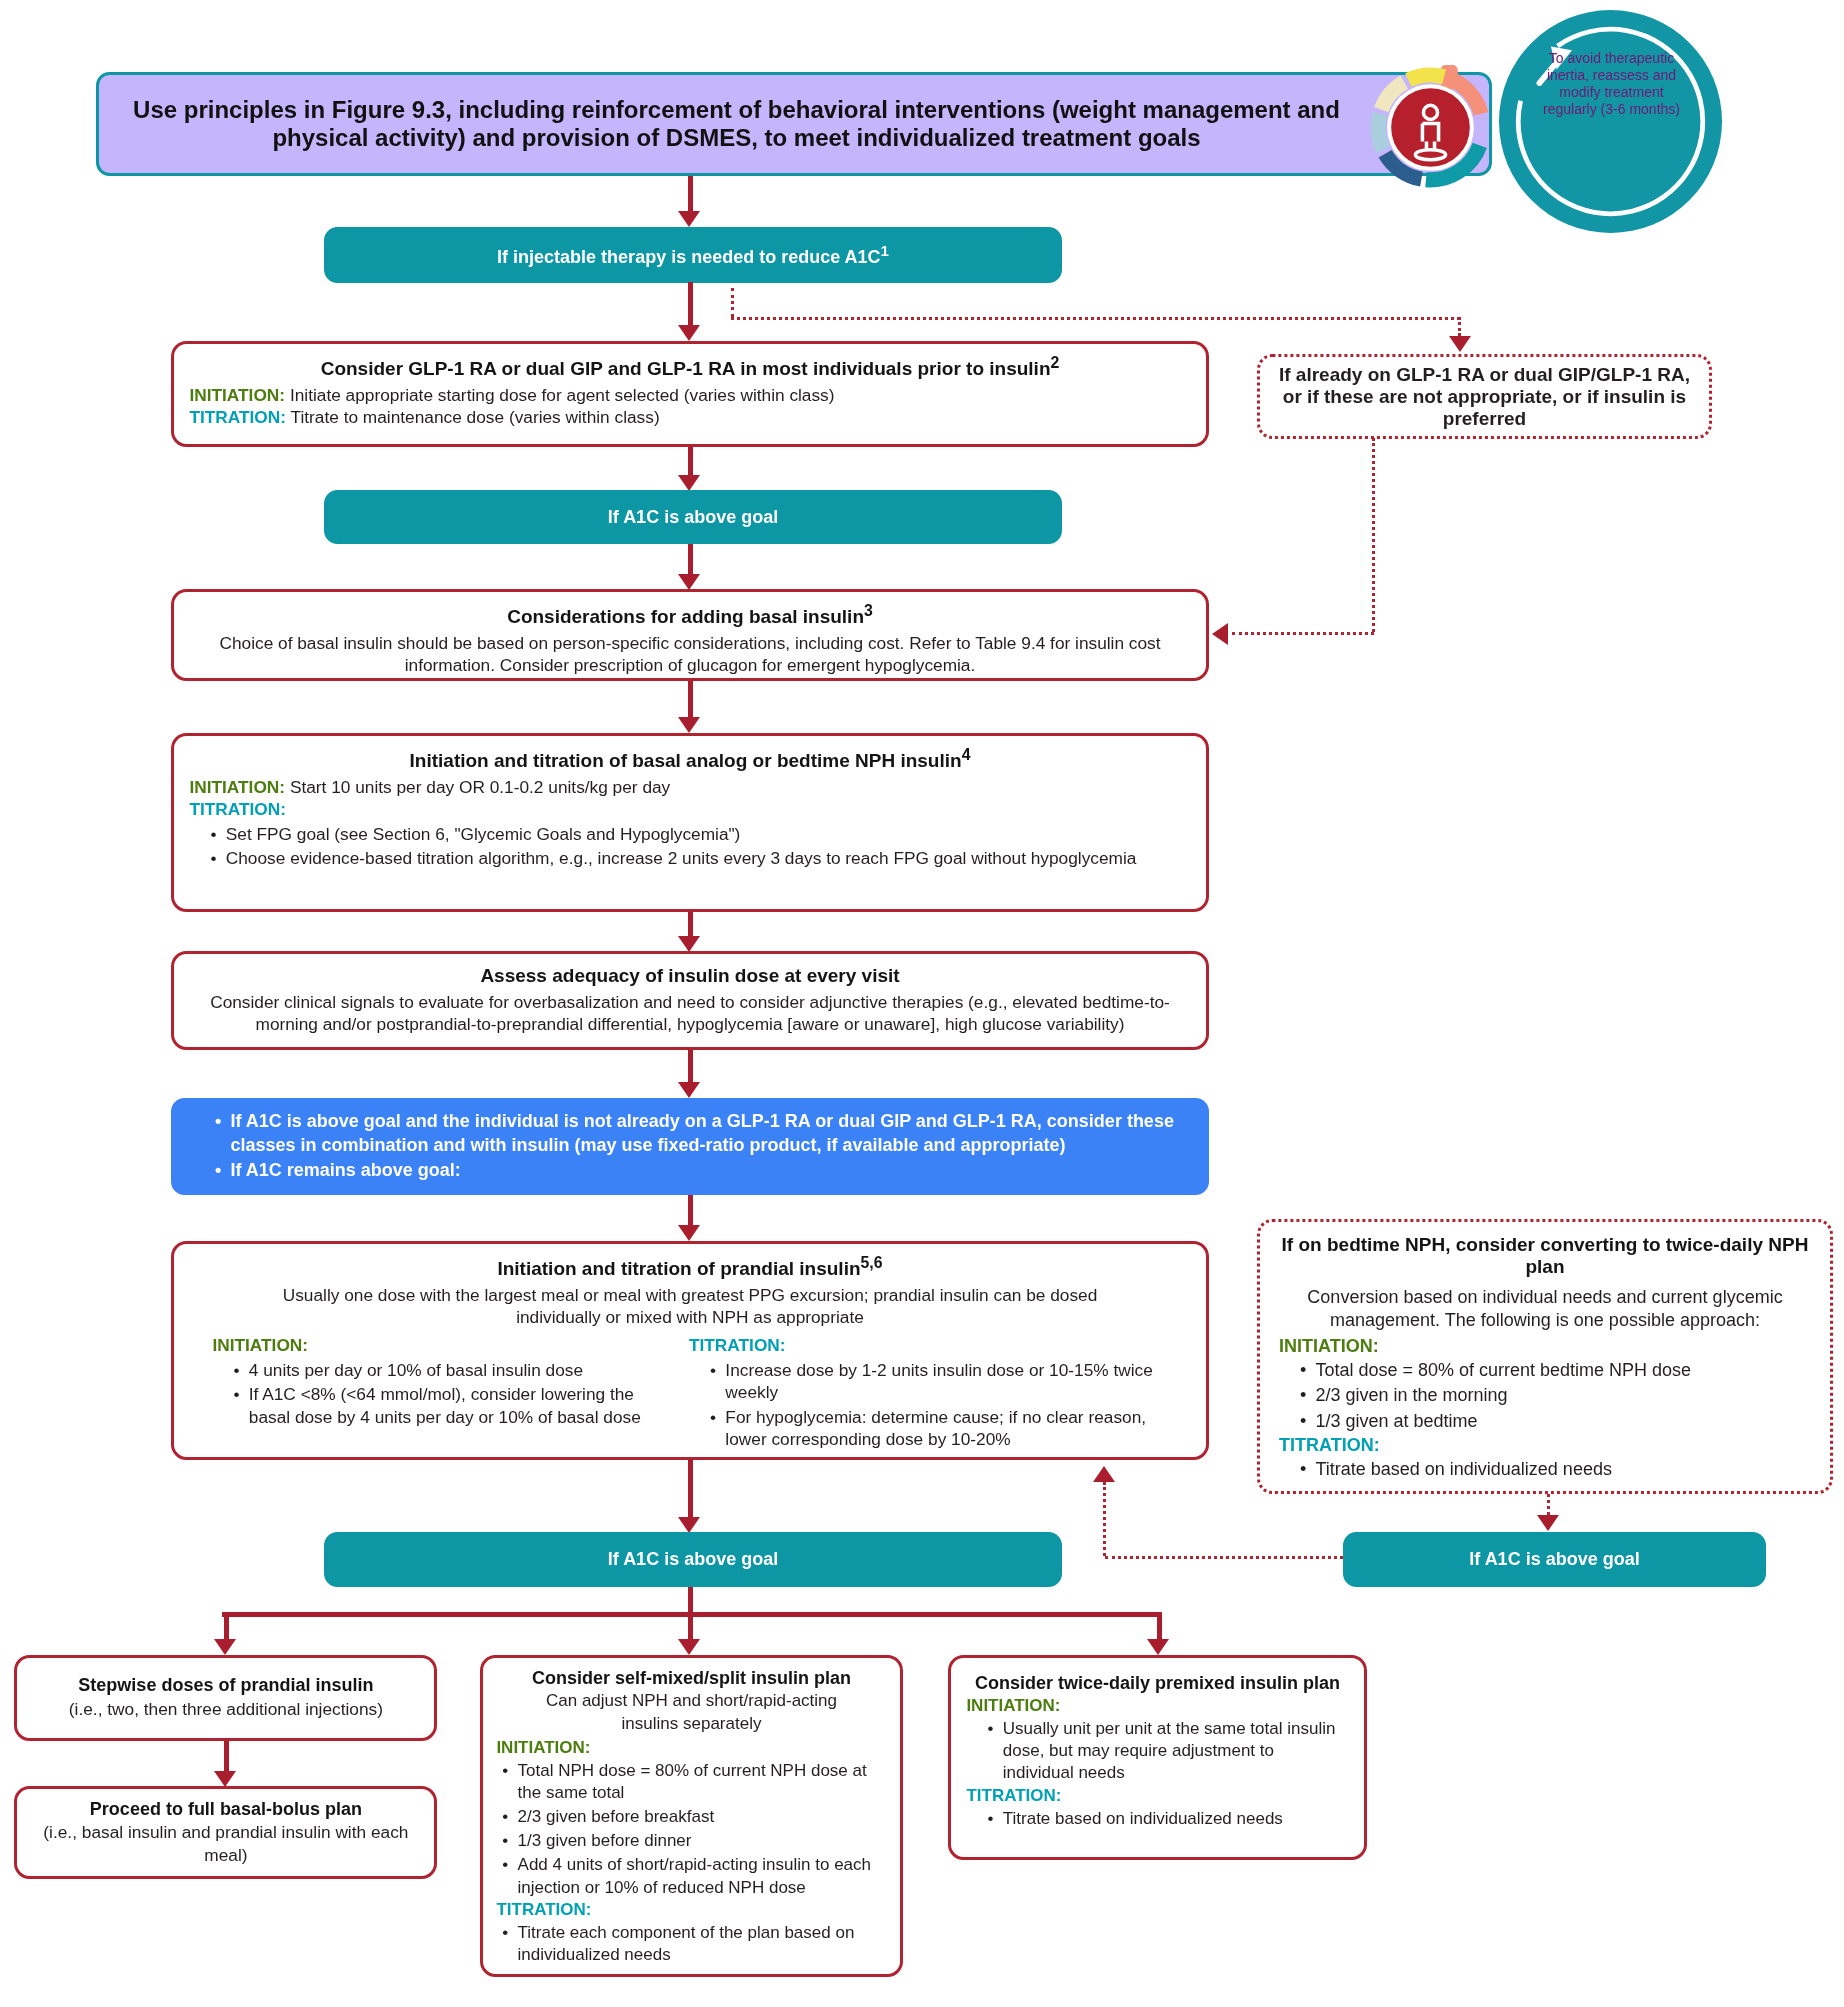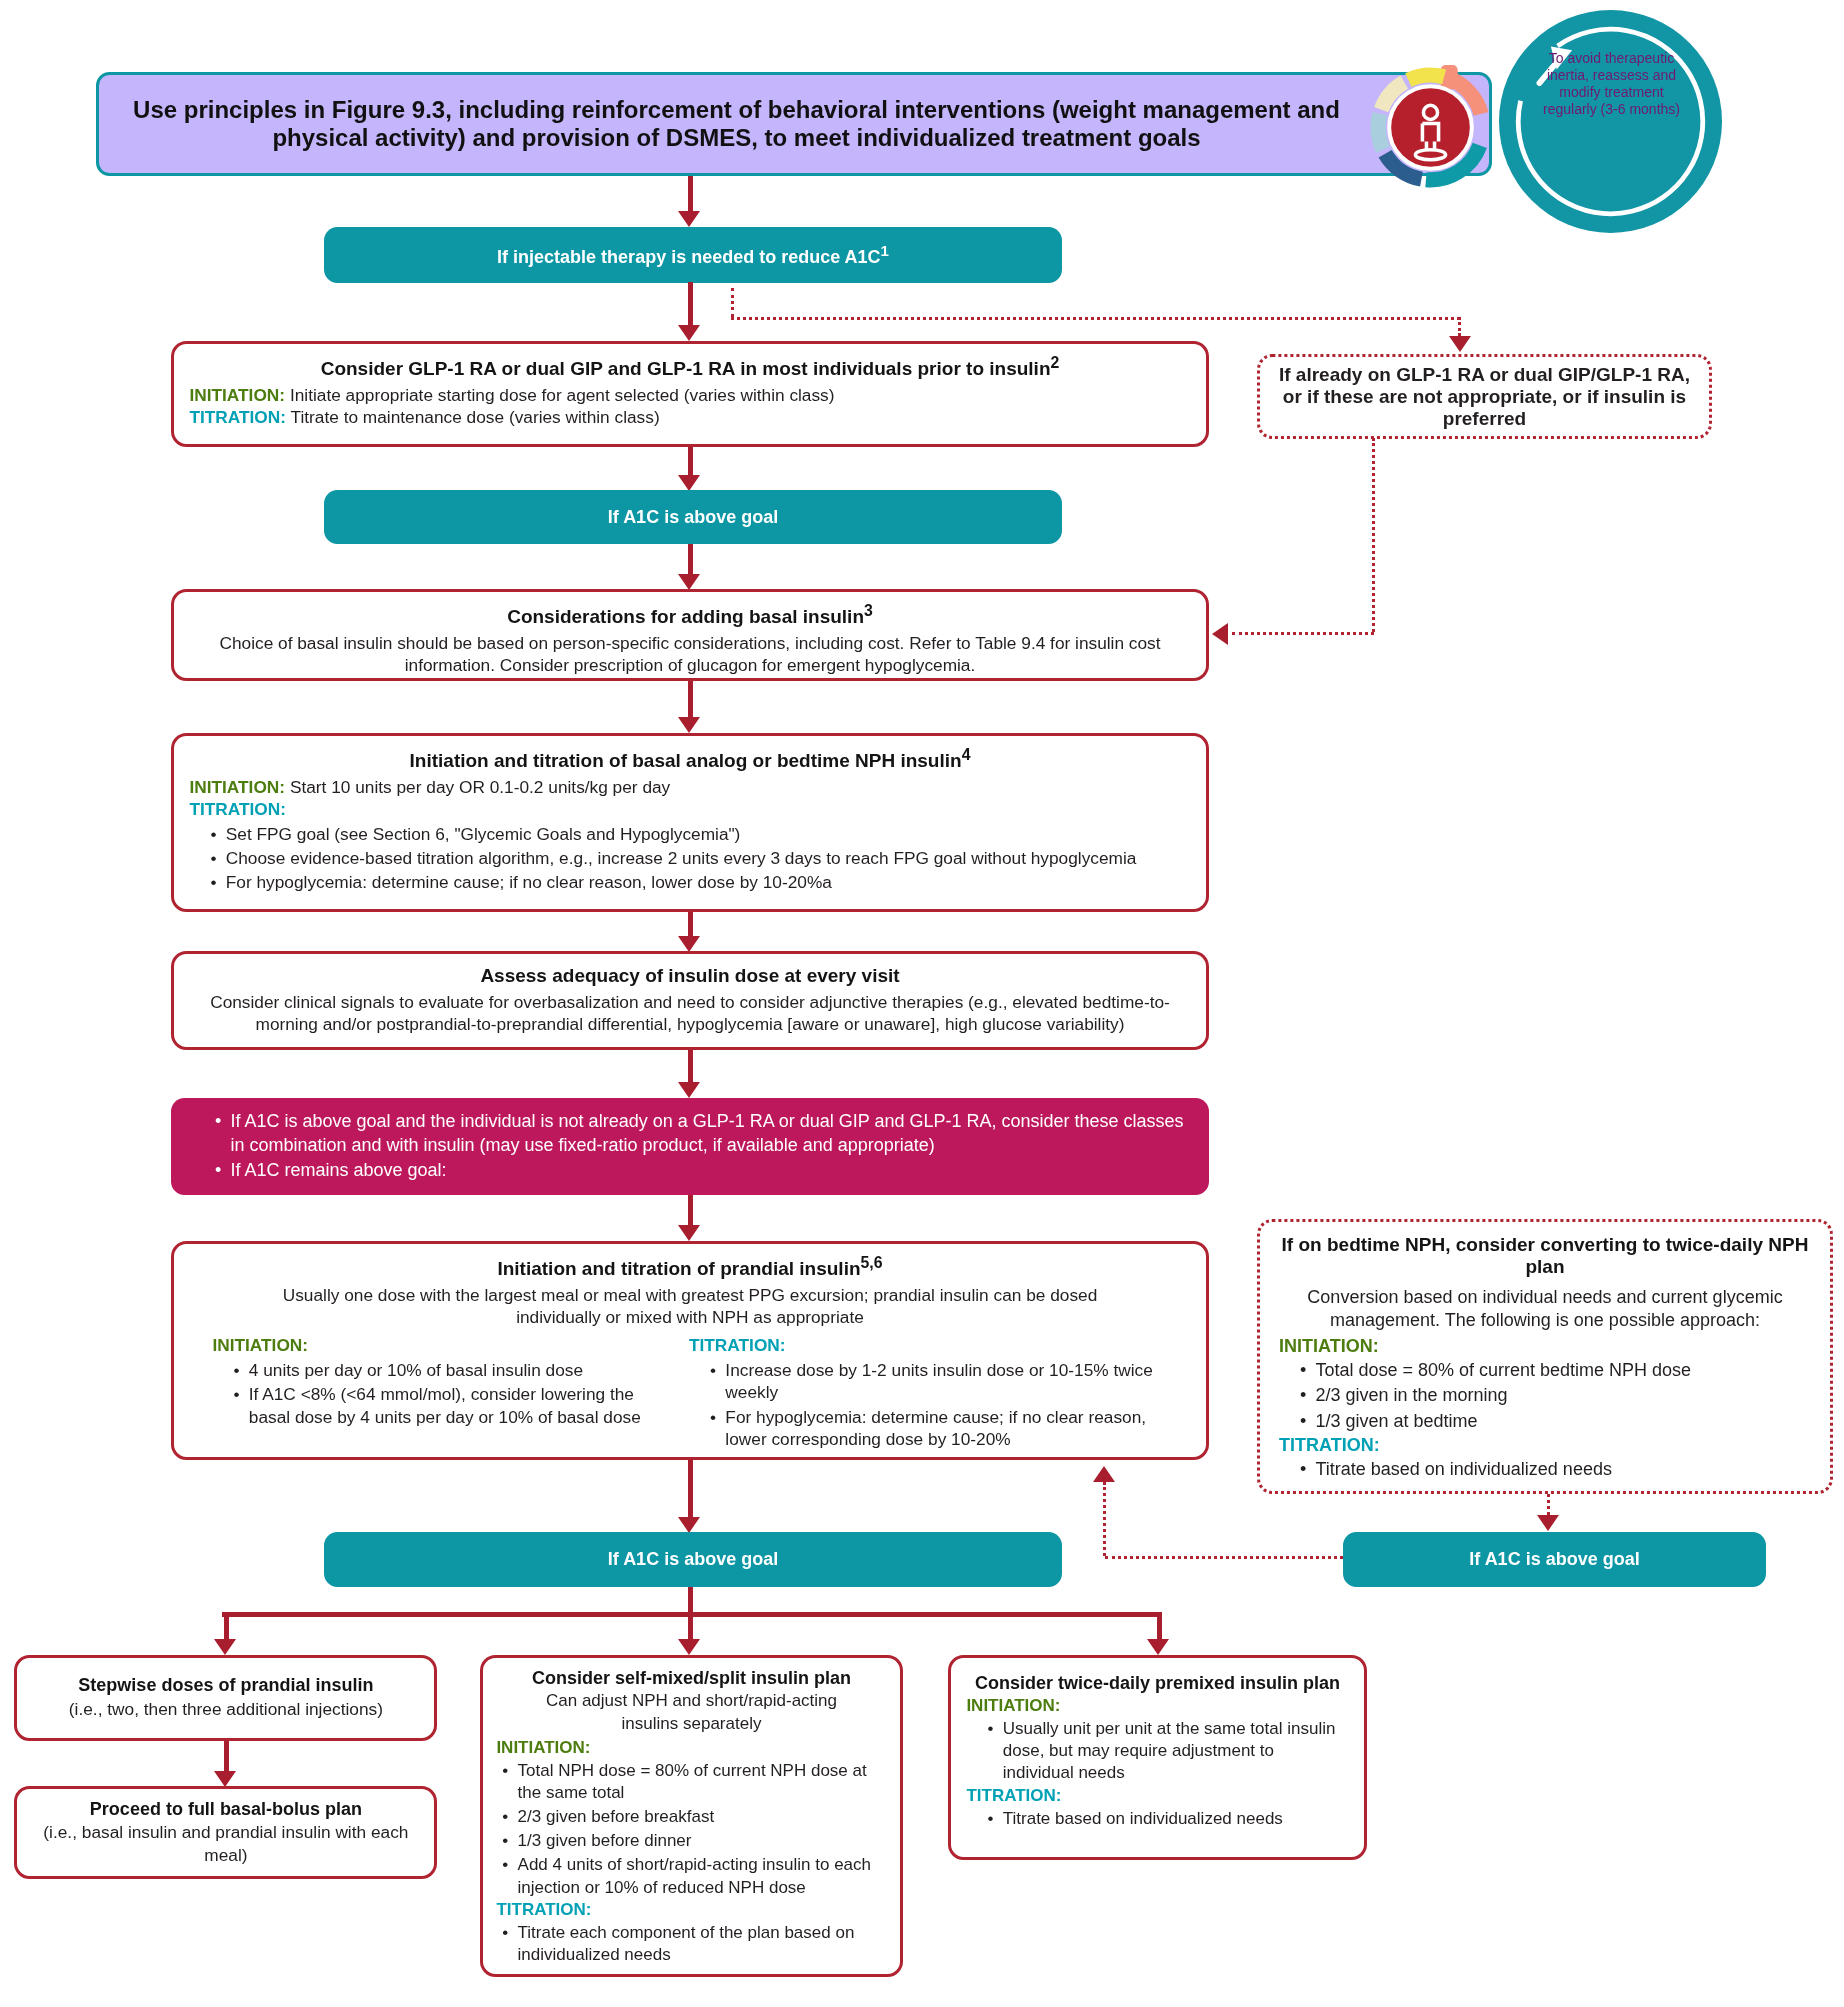--- a/index.html
+++ b/index.html
@@ -31,21 +31,21 @@
   .title{font-weight:bold;text-align:center;font-size:19px;color:#141414;margin:0 0 3.8px 0;}
   .center{text-align:center;}
   .init{color:#4d7c0f;font-weight:bold;}
   .titr{color:#00a0b5;font-weight:bold;}
   .body-sm{font-size:17.3px;line-height:1.3;}
   ul.b{margin:1.9px 0 0 0;padding:0 0 0 21px;}
   ul.b li{list-style:none;position:relative;padding-left:15.4px;line-height:1.3;margin:0 0 1.9px 0;}
   ul.b li::before{content:"\2022";position:absolute;left:0;}
   .pad{padding:9.6px 15.4px;}
 
-  .combo{background:#be185d;color:#fff;font-weight:normal;border-radius:13.4px;position:absolute;box-sizing:border-box;}
+  .combo{background:#3b82f6;color:#fff;font-weight:bold;border-radius:13.4px;position:absolute;box-sizing:border-box;}
   .combo ul.b li::before{color:#fff;}
 
   .badge-circle{position:absolute;border-radius:50%;background:#1295a5;z-index:2;}
   .badge-text{position:absolute;color:#701a75;font-weight:normal;font-size:14px;line-height:1.22;text-align:center;z-index:3;}
   .cols{display:flex;}
 </style>
 </head>
 <body>
 
 <div class="canvas">
@@ -127,21 +127,20 @@
   <div class="stem-v" style="left:688px;top:681px;height:37px;"></div>
   <div class="head-down" style="left:678px;top:717px;"></div>
 
   <div class="rbox pad" style="left:171px;top:733px;width:1038px;height:179px;">
     <p class="title"><span>Initiation and titration of basal analog or bedtime NPH insulin</span><sup>4</sup></p>
     <div class="body-sm"><span class="init">INITIATION:</span> <span>Start 10 units per day OR 0.1-0.2 units/kg per day</span></div>
     <div class="body-sm titr">TITRATION:</div>
     <ul class="b body-sm">
       <li>Set FPG goal (see Section 6, "Glycemic Goals and Hypoglycemia")</li>
       <li>Choose evidence-based titration algorithm, e.g., increase 2 units every 3 days to reach FPG goal without hypoglycemia</li>
-      <li>For hypoglycemia: determine cause; if no clear reason, lower dose by 10-20%a</li>
     </ul>
   </div>
 
   <div class="stem-v" style="left:688px;top:912px;height:25px;"></div>
   <div class="head-down" style="left:678px;top:936px;"></div>
 
   <div class="rbox pad" style="left:171px;top:951px;width:1038px;height:99px;display:flex;flex-direction:column;justify-content:center;">
     <p class="title">Assess adequacy of insulin dose at every visit</p>
     <div class="body-sm center">Consider clinical signals to evaluate for overbasalization and need to consider adjunctive therapies (e.g., elevated bedtime-to-morning and/or postprandial-to-preprandial differential, hypoglycemia [aware or unaware], high glucose variability)</div>
   </div>

